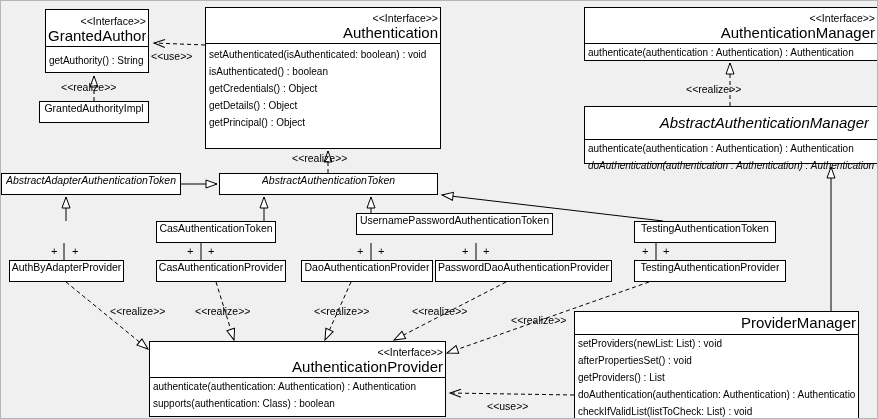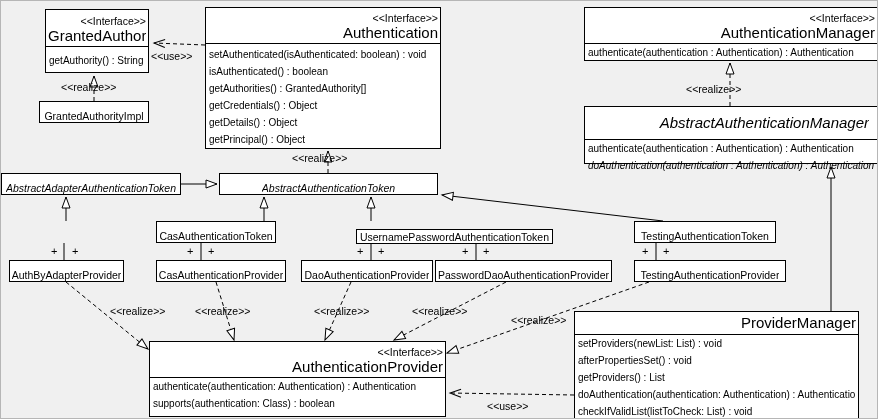--- a/index.html
+++ b/index.html
@@ -5,21 +5,21 @@
   *{margin:0;padding:0;box-sizing:border-box}
   html,body{background:#e9e9e9}
   body{font-family:"Liberation Sans","DejaVu Sans",sans-serif;color:#000}
   #canvas{position:relative;width:878px;height:419px;background:#f0f0f0;overflow:hidden;border:1px solid #b6b6b6}
   #wires{position:absolute;left:0;top:0;pointer-events:none}
   .uml-box{position:absolute;background:#fff;border:1px solid #000;font-size:11px}
   .title{text-align:right;padding:3px 2px 2px}
   .stereotype{font-size:10.5px;line-height:14px;white-space:nowrap;overflow:hidden}
   .cls-name{font-size:15px;line-height:16px;white-space:nowrap;overflow:hidden}
   .italic{font-style:italic}
-  .single{display:flex;align-items:flex-end;justify-content:center}
+  .single{display:flex;align-items:flex-start;justify-content:center}
   .single .cls-name{font-size:10.5px;line-height:12px}
   .methods{border-top:1px solid #000;padding:2px 3px;overflow:hidden}
   .method{font-size:10px;line-height:17px;white-space:nowrap;overflow:hidden}
   .method.abstract{font-style:italic;}
   .edge-label{position:absolute;font-size:10.5px;white-space:nowrap}
   .plus{position:absolute;font-size:11px;line-height:11px}
 </style>
 </head>
 <body>
 
@@ -80,21 +80,20 @@
   </div>
 
   <div class="uml-box" style="left:204px;top:6px;width:236px;height:142px">
     <div class="title">
       <div class="stereotype">&lt;&lt;Interface&gt;&gt;</div>
       <div class="cls-name">Authentication</div>
     </div>
     <div class="methods">
       <div class="method">setAuthenticated(isAuthenticated: boolean) : void</div>
       <div class="method">isAuthenticated() : boolean</div>
-      <div class="method">getAuthorities() : GrantedAuthority[]</div>
       <div class="method">getCredentials() : Object</div>
       <div class="method">getDetails() : Object</div>
       <div class="method">getPrincipal() : Object</div>
     </div>
   </div>
 
   <div class="uml-box" style="left:583px;top:6px;width:294px;height:54px">
     <div class="title">
       <div class="stereotype">&lt;&lt;Interface&gt;&gt;</div>
       <div class="cls-name">AuthenticationManager</div>
@@ -118,21 +117,21 @@
     <div class="cls-name italic">AbstractAdapterAuthenticationToken</div>
   </div>
 
   <div class="uml-box single" style="left:218px;top:172px;width:219px;height:22px">
     <div class="cls-name italic">AbstractAuthenticationToken</div>
   </div>
 
   <div class="uml-box single" style="left:155px;top:220px;width:120px;height:22px">
     <div class="cls-name">CasAuthenticationToken</div>
   </div>
-  <div class="uml-box single" style="left:355px;top:228px;width:197px;height:15px">
+  <div class="uml-box single" style="left:355px;top:212px;width:197px;height:22px">
     <div class="cls-name">UsernamePasswordAuthenticationToken</div>
   </div>
   <div class="uml-box single" style="left:633px;top:220px;width:142px;height:22px">
     <div class="cls-name">TestingAuthenticationToken</div>
   </div>
 
   <div class="uml-box single" style="left:8px;top:259px;width:115px;height:22px">
     <div class="cls-name">AuthByAdapterProvider</div>
   </div>
   <div class="uml-box single" style="left:155px;top:259px;width:130px;height:22px">

